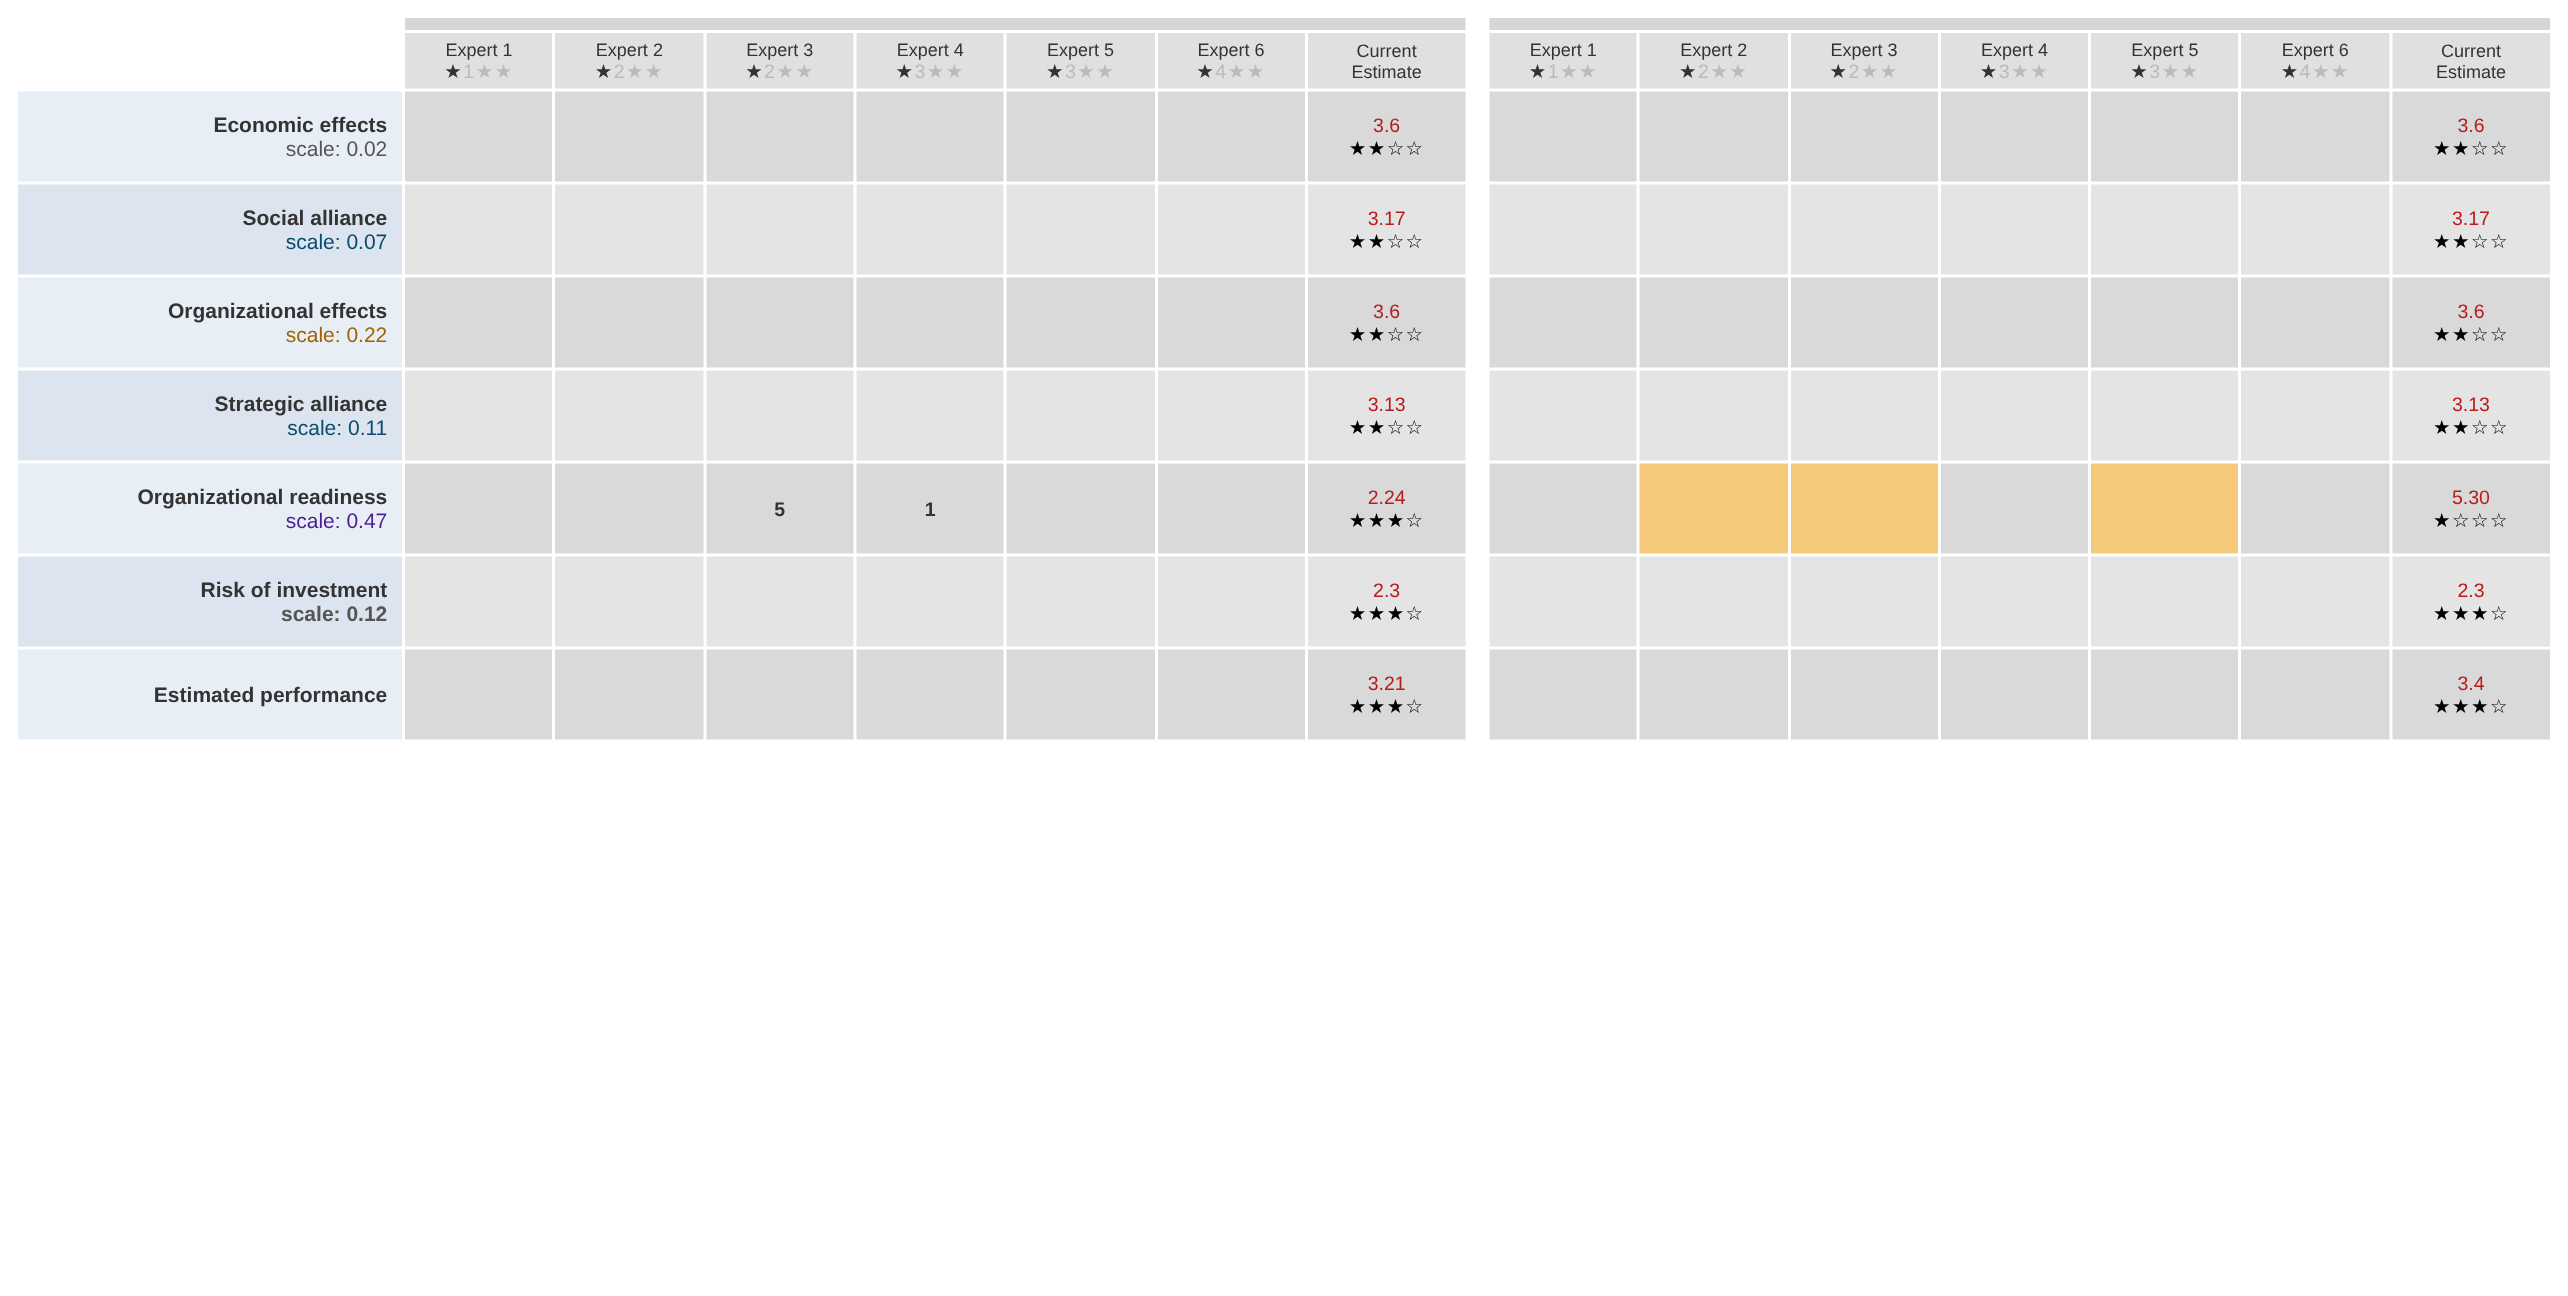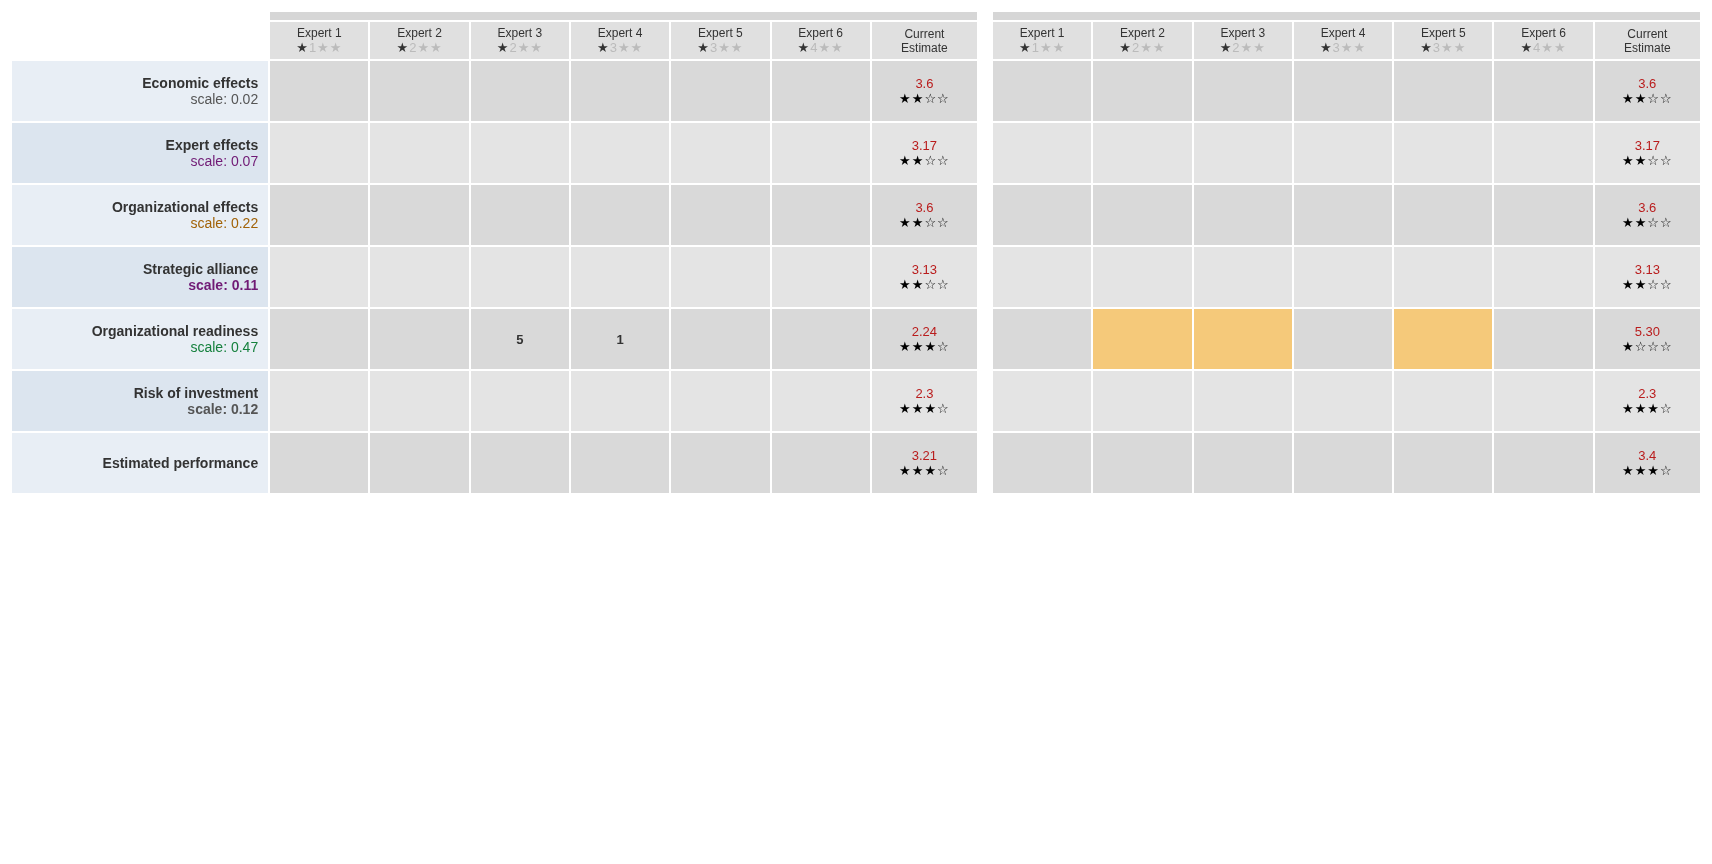--- a/index.html
+++ b/index.html
@@ -146,21 +146,21 @@
           <td class="separator-col"></td>
           <td class="data-cell"></td>
           <td class="data-cell"></td>
           <td class="data-cell"></td>
           <td class="data-cell"></td>
           <td class="data-cell"></td>
           <td class="data-cell"></td>
           <td class="current-estimate-cell"><span class="cell-value">3.6</span><br><span class="stars">★★☆☆</span></td>
         </tr>
         <tr class="row-even">
-          <td class="row-label"><strong>Expert effects</strong><br><span style="font-weight:normal;color:#701a75;text-align:right;">scale: 0.07</span></td>
+          <td class="row-label"><strong>Social alliance</strong><br><span style="font-weight:normal;color:#0c4a6e;text-align:right;">scale: 0.07</span></td>
           <td class="data-cell"></td>
           <td class="data-cell"></td>
           <td class="data-cell"></td>
           <td class="data-cell"></td>
           <td class="data-cell"></td>
           <td class="data-cell"></td>
           <td class="current-estimate-cell"><span class="cell-value">3.17</span><br><span class="stars">★★☆☆</span></td>
           <td class="separator-col"></td>
           <td class="data-cell"></td>
           <td class="data-cell"></td>
@@ -182,39 +182,39 @@
           <td class="separator-col"></td>
           <td class="data-cell"></td>
           <td class="data-cell"></td>
           <td class="data-cell"></td>
           <td class="data-cell"></td>
           <td class="data-cell"></td>
           <td class="data-cell"></td>
           <td class="current-estimate-cell"><span class="cell-value">3.6</span><br><span class="stars">★★☆☆</span></td>
         </tr>
         <tr class="row-even">
-          <td class="row-label"><strong>Strategic alliance</strong><br><span style="font-weight:bold;color:#701a75;">scale: 0.11</span></td>
+          <td class="row-label"><strong>Strategic alliance</strong><br><span style="font-weight:normal;color:#0c4a6e;">scale: 0.11</span></td>
           <td class="data-cell"></td>
           <td class="data-cell"></td>
           <td class="data-cell"></td>
           <td class="data-cell"></td>
           <td class="data-cell"></td>
           <td class="data-cell"></td>
           <td class="current-estimate-cell"><span class="cell-value">3.13</span><br><span class="stars">★★☆☆</span></td>
           <td class="separator-col"></td>
           <td class="data-cell"></td>
           <td class="data-cell"></td>
           <td class="data-cell"></td>
           <td class="data-cell"></td>
           <td class="data-cell"></td>
           <td class="data-cell"></td>
           <td class="current-estimate-cell"><span class="cell-value">3.13</span><br><span class="stars">★★☆☆</span></td>
         </tr>
         <tr class="row-odd">
-          <td class="row-label"><strong>Organizational readiness</strong><br><span style="font-weight:normal;color:#15803d;">scale: 0.47</span></td>
+          <td class="row-label"><strong>Organizational readiness</strong><br><span style="font-weight:normal;color:#4c1d95;">scale: 0.47</span></td>
           <td class="data-cell"></td>
           <td class="data-cell"></td>
           <td class="data-cell"><span class="cell-value-bold">5</span></td>
           <td class="data-cell"><span class="cell-value-bold">1</span></td>
           <td class="data-cell"></td>
           <td class="data-cell"></td>
           <td class="current-estimate-cell"><span class="cell-value">2.24</span><br><span class="stars">★★★☆</span></td>
           <td class="separator-col"></td>
           <td class="data-cell"></td>
           <td class="highlight-cell"></td>

